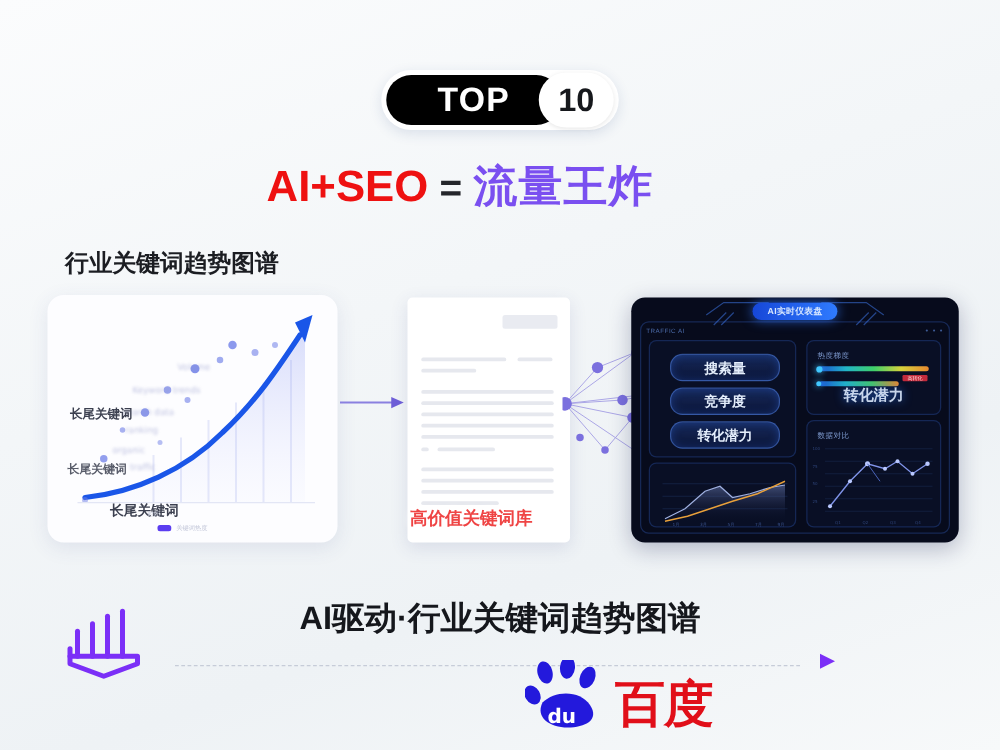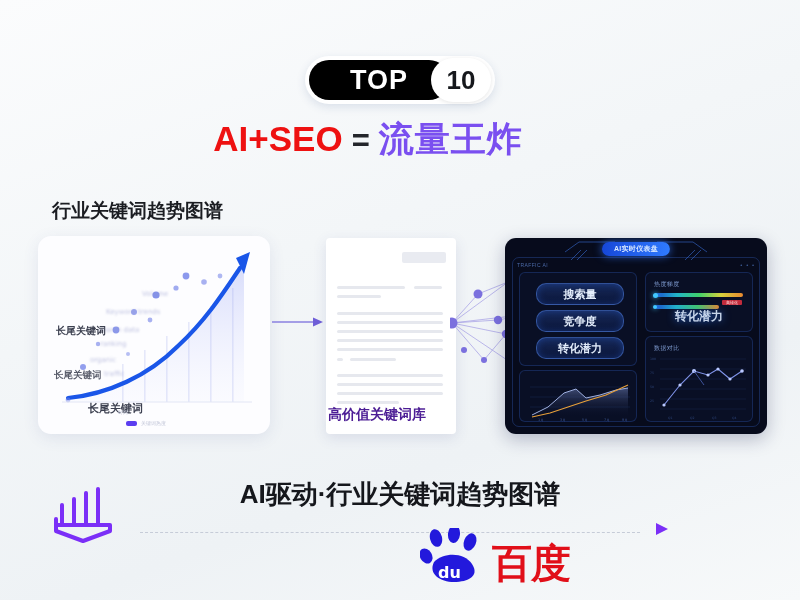--- a/index.html
+++ b/index.html
@@ -65,21 +65,21 @@
   .top-badge-num span {
     color: #16181c;
     font-size: 26px;
     font-weight: bold;
   }
 
   
   .headline {
     position: absolute;
     left: 0;
-    top: 116px;
+    top: 126px;
     width: 736px;
     text-align: center;
     white-space: nowrap;
   }
   .headline .h-red {
     color: #ee1111;
     font-size: 35px;
     font-weight: bold;
     letter-spacing: 0px;
   }
@@ -190,21 +190,21 @@
     height: 3px;
     background: #e6e8ee;
     border-radius: 2px;
   }
   .doc-caption {
     position: absolute;
     left: 328px;
     top: 406px;
     font-size: 14px;
     font-weight: bold;
-    color: #4c1d95;
+    color: #ef4444;
     white-space: nowrap;
     text-shadow: 0 0 4px #fff, 0 0 7px #fff, 0 0 10px #fff;
   }
 
   
   .nodes {
     position: absolute;
     left: 450px;
     top: 268px;
     width: 86px;

